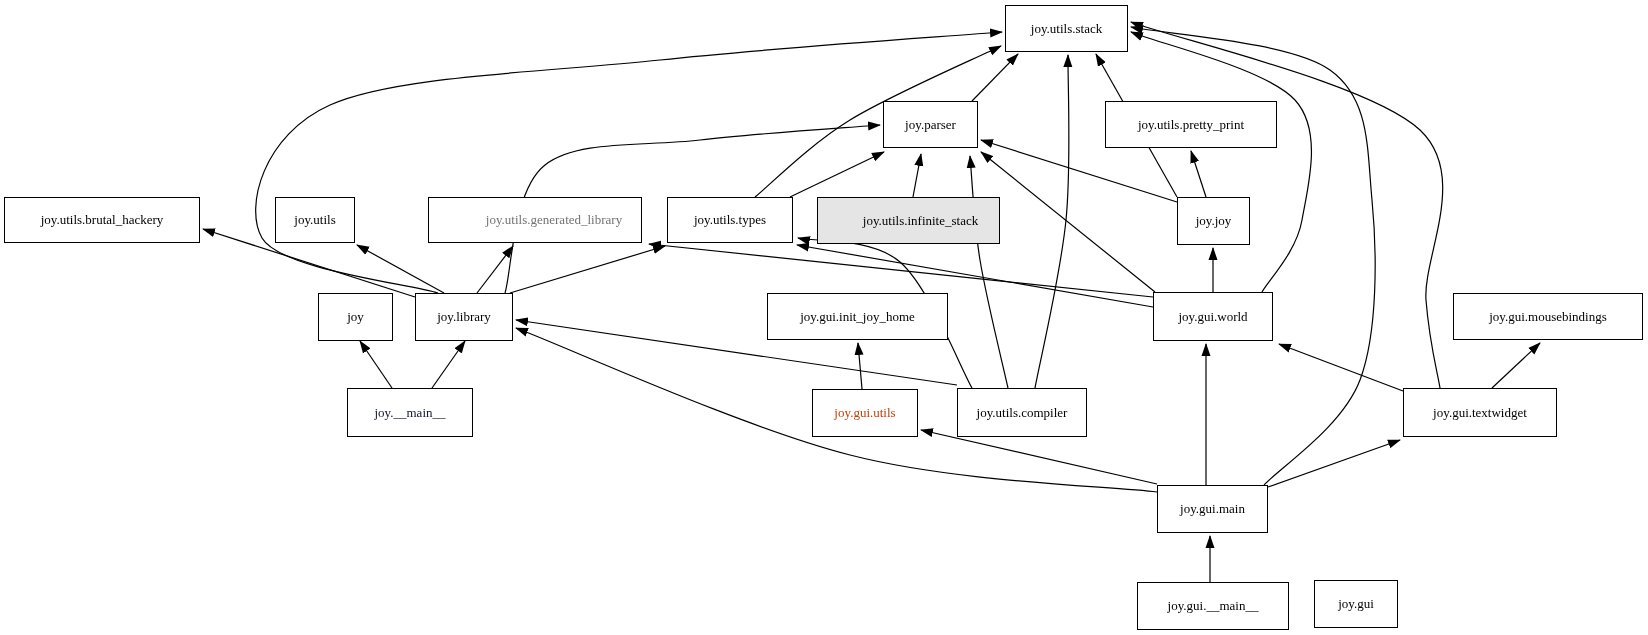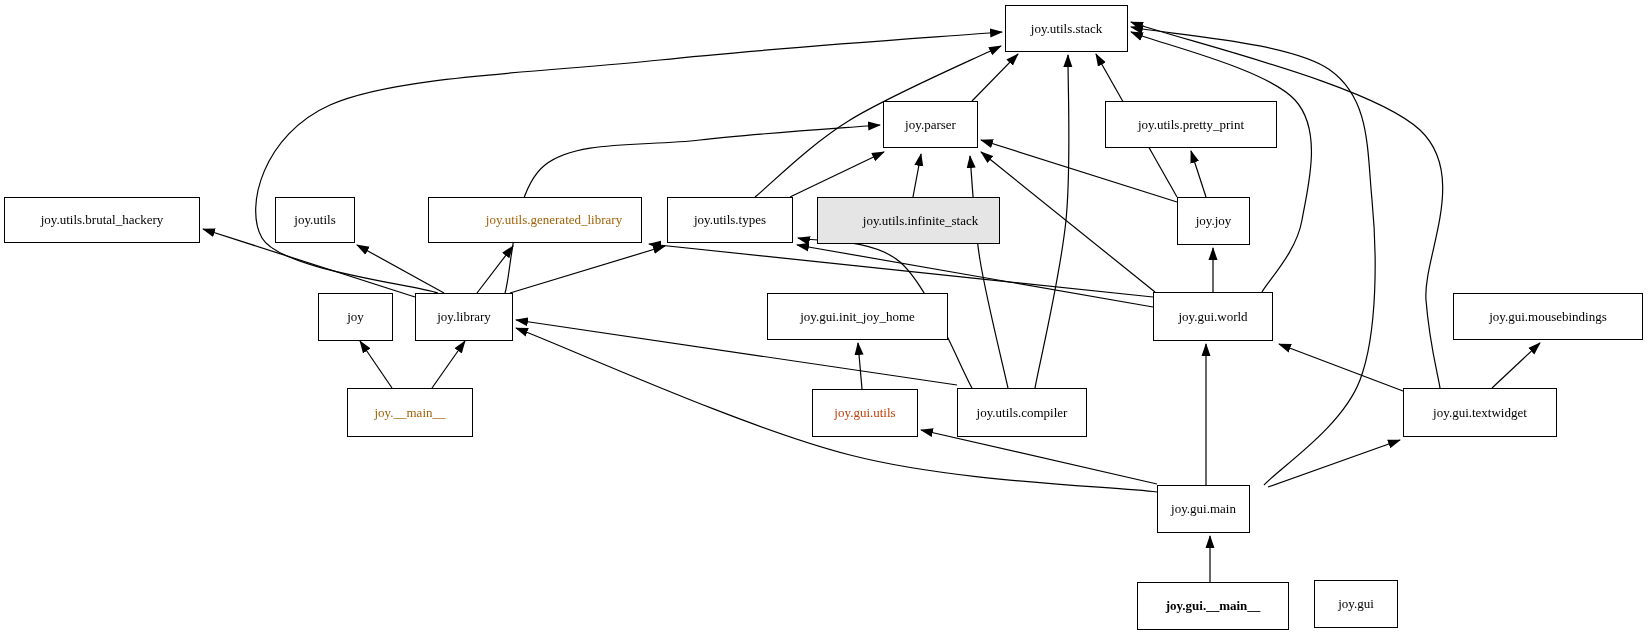--- a/index.html
+++ b/index.html
@@ -88,21 +88,21 @@
       <div class="node" style="left: 1105px; top: 101px; width: 172px; height: 47px; border-color: rgb(0, 0, 0); background: rgb(255, 255, 255);">
         <span style="color: rgb(0, 0, 0);">joy.utils.pretty_print</span>
       </div>
       <div class="node" style="left: 4px; top: 197px; width: 196px; height: 46px; border-color: rgb(0, 0, 0); background: rgb(255, 255, 255);">
         <span style="color: rgb(0, 0, 0);">joy.utils.brutal_hackery</span>
       </div>
       <div class="node" style="left: 275px; top: 197px; width: 80px; height: 46px; border-color: rgb(0, 0, 0); background: rgb(255, 255, 255);">
         <span style="color: rgb(0, 0, 0);">joy.utils</span>
       </div>
       <div class="node" style="left: 428px; top: 197px; width: 214px; height: 46px; border-color: rgb(0, 0, 0); background: rgb(255, 255, 255);">
-        <span style="color: #a16207; margin-left: 38px;">joy.utils.generated_library</span>
+        <span style="color: #737373; margin-left: 38px;">joy.utils.generated_library</span>
       </div>
       <div class="node" style="left: 667px; top: 197px; width: 126px; height: 46px; border-color: rgb(0, 0, 0); background: rgb(255, 255, 255);">
         <span style="color: rgb(0, 0, 0);">joy.utils.types</span>
       </div>
       <div class="node" style="left: 817px; top: 197px; width: 183px; height: 47px; border-color: rgb(0, 0, 0); background: #e5e5e5; padding-left: 24px;">
         <span style="color: rgb(0, 0, 0);">joy.utils.infinite_stack</span>
       </div>
       <div class="node" style="left: 1177px; top: 197px; width: 73px; height: 48px; border-color: rgb(0, 0, 0); background: rgb(255, 255, 255);">
         <span style="color: rgb(0, 0, 0);">joy.joy</span>
       </div>
@@ -115,34 +115,34 @@
       <div class="node" style="left: 767px; top: 293px; width: 181px; height: 47px; border-color: rgb(0, 0, 0); background: rgb(255, 255, 255);">
         <span style="color: rgb(0, 0, 0);">joy.gui.init_joy_home</span>
       </div>
       <div class="node" style="left: 1153px; top: 292px; width: 120px; height: 49px; border-color: rgb(0, 0, 0); background: rgb(255, 255, 255);">
         <span style="color: rgb(0, 0, 0);">joy.gui.world</span>
       </div>
       <div class="node" style="left: 1453px; top: 293px; width: 190px; height: 47px; border-color: rgb(0, 0, 0); background: rgb(255, 255, 255); align-items: center;">
         <span style="color: rgb(0, 0, 0);">joy.gui.mousebindings</span>
       </div>
       <div class="node" style="left: 347px; top: 388px; width: 126px; height: 49px; border-color: rgb(0, 0, 0); background: rgb(255, 255, 255);">
-        <span style="color: #a16207;">joy.__main__</span>
+        <span style="color: #0f172a;">joy.__main__</span>
       </div>
       <div class="node" style="left: 812px; top: 389px; width: 106px; height: 48px; border-color: rgb(0, 0, 0); background: rgb(255, 255, 255);">
         <span style="color: #c2410c;">joy.gui.utils</span>
       </div>
       <div class="node" style="left: 957px; top: 388px; width: 130px; height: 49px; border-color: rgb(0, 0, 0); background: rgb(255, 255, 255);">
         <span style="color: rgb(0, 0, 0);">joy.utils.compiler</span>
       </div>
       <div class="node" style="left: 1403px; top: 388px; width: 154px; height: 49px; border-color: rgb(0, 0, 0); background: rgb(255, 255, 255);">
         <span style="color: rgb(0, 0, 0);">joy.gui.textwidget</span>
       </div>
-      <div class="node" style="left: 1157px; top: 485px; width: 93px; height: 48px; border-color: rgb(0, 0, 0); background: rgb(255, 255, 255);">
+      <div class="node" style="left: 1157px; top: 485px; width: 111px; height: 48px; border-color: rgb(0, 0, 0); background: rgb(255, 255, 255);">
         <span style="color: rgb(0, 0, 0);">joy.gui.main</span>
       </div>
       <div class="node" style="left: 1137px; top: 582px; width: 152px; height: 48px; border-color: rgb(0, 0, 0); background: rgb(255, 255, 255);">
-        <span style="color: rgb(0, 0, 0); font-weight: bold;">joy.gui.__main__</span>
+        <span style="color: rgb(0, 0, 0);">joy.gui.__main__</span>
       </div>
       <div class="node" style="left: 1314px; top: 580px; width: 84px; height: 48px; border-color: rgb(0, 0, 0); background: rgb(255, 255, 255);">
         <span style="color: rgb(0, 0, 0);">joy.gui</span>
       </div>
     </div>
 </div>
 
 </body></html>

